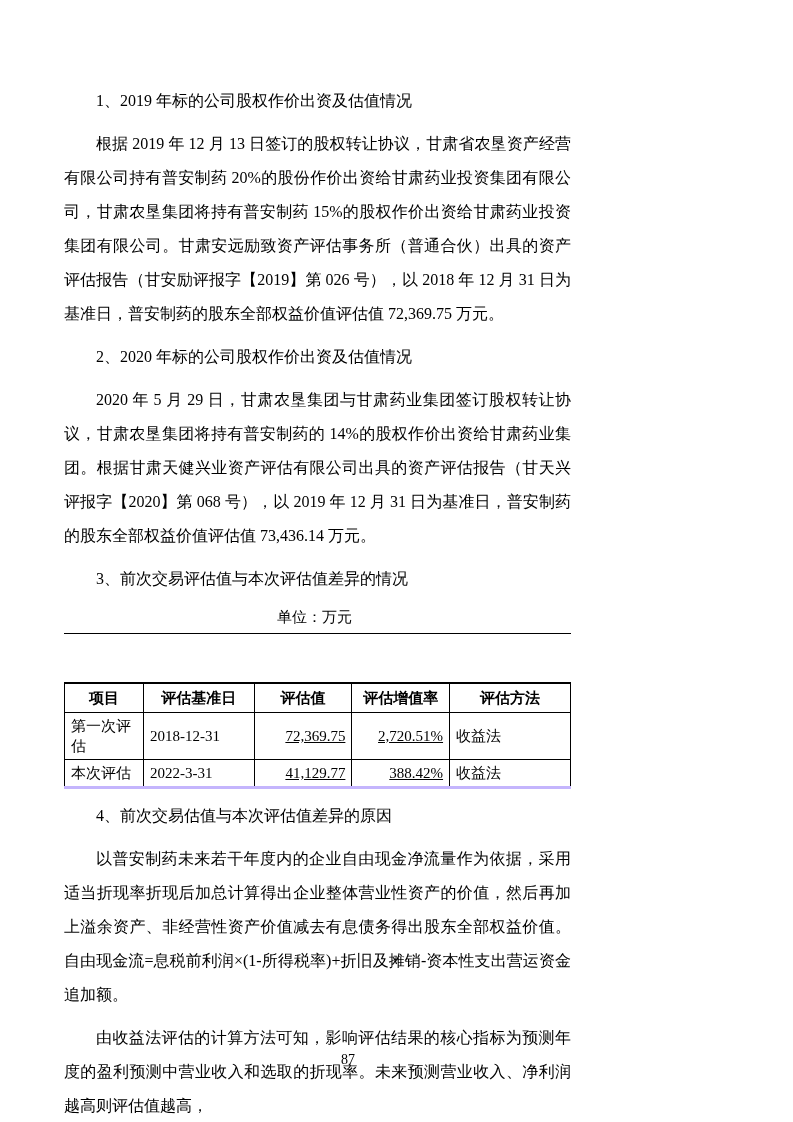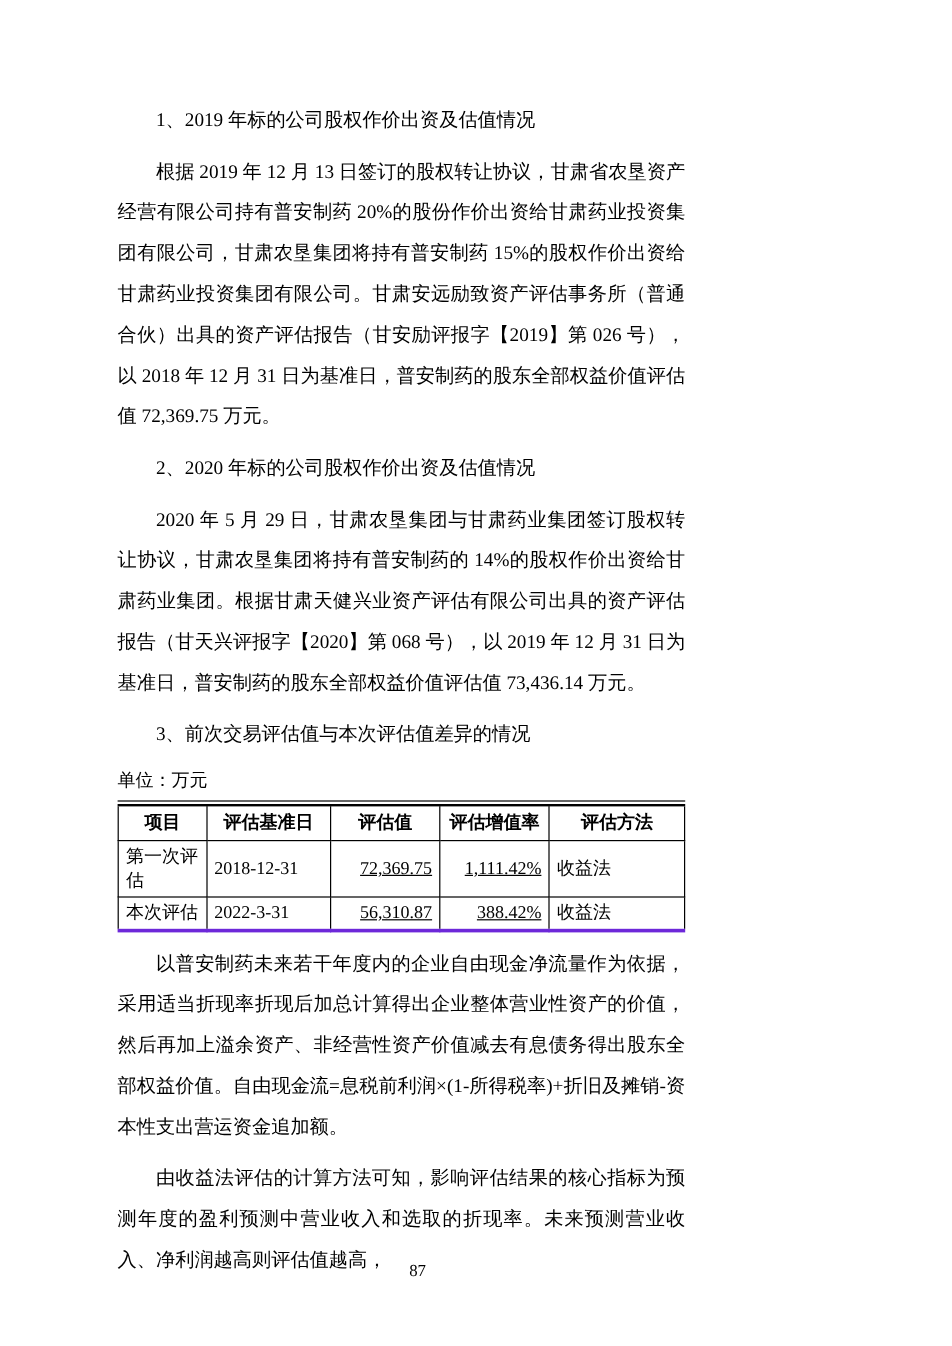--- a/index.html
+++ b/index.html
@@ -8,21 +8,21 @@
     background: #ffffff;
   }
   .page {
     position: relative;
     width: 696px;
     height: 1122px;
     background: #ffffff;
     color: #000000;
     font-family: "Liberation Serif", "DejaVu Serif", serif;
     box-sizing: border-box;
-    padding: 84px 125px 0 98px;
+    padding: 84px 125px 0 64px;
     overflow: hidden;
   }
   .heading {
     margin: 0 0 9px 0;
     font-size: 16px;
     line-height: 34px;
     text-indent: 2em;
     font-weight: normal;
     white-space: nowrap;
   }
@@ -30,34 +30,35 @@
     margin: 0 0 9px 0;
     font-size: 16px;
     line-height: 34px;
     text-indent: 2em;
     text-align: justify;
     text-justify: inter-character;
   }
   .unit-label {
     font-size: 15px;
     line-height: 24px;
-    text-align: left;
+    text-align: center;
     margin: 2px 6px 4px 0;
   }
   .table-wrap {
     border-top: 1px solid #000;
     padding-top: 2px;
     margin-bottom: 10px;
   }
   table.valuation {
     width: 100%;
     border-collapse: collapse;
     border-top: 2px solid #000;
-    border-bottom: 3px solid #6d28d9;
+    border-bottom: 3px solid #c4b5fd;
     table-layout: fixed;
+    margin-top: 46px;
   }
   table.valuation th,
   table.valuation td {
     border: 1px solid #000;
     font-size: 15px;
     line-height: 20px;
     padding: 3px 6px;
   }
   table.valuation th {
     font-weight: bold;
@@ -108,34 +109,35 @@
           <th>评估值</th>
           <th>评估增值率</th>
           <th>评估方法</th>
         </tr>
       </thead>
       <tbody>
         <tr>
           <td class="al">第一次评估</td>
           <td class="ac">2018-12-31</td>
           <td class="ar">72,369.75</td>
-          <td class="ar">1,111.42%</td>
+          <td class="ar">2,720.51%</td>
           <td class="ac">收益法</td>
         </tr>
         <tr>
           <td class="al">本次评估</td>
           <td class="ac">2022-3-31</td>
-          <td class="ar">56,310.87</td>
+          <td class="ar">41,129.77</td>
           <td class="ar">388.42%</td>
           <td class="ac">收益法</td>
         </tr>
       </tbody>
     </table>
   </div>
 
+  <p class="heading">4、前次交易估值与本次评估值差异的原因</p>
 
   <p class="para">以普安制药未来若干年度内的企业自由现金净流量作为依据，采用适当折现率折现后加总计算得出企业整体营业性资产的价值，然后再加上溢余资产、非经营性资产价值减去有息债务得出股东全部权益价值。自由现金流=息税前利润×(1-所得税率)+折旧及摊销-资本性支出营运资金追加额。</p>
 
   <p class="para">由收益法评估的计算方法可知，影响评估结果的核心指标为预测年度的盈利预测中营业收入和选取的折现率。未来预测营业收入、净利润越高则评估值越高，</p>
 
   <div class="page-number">87</div>
 
 </div>
 
 </body></html>

